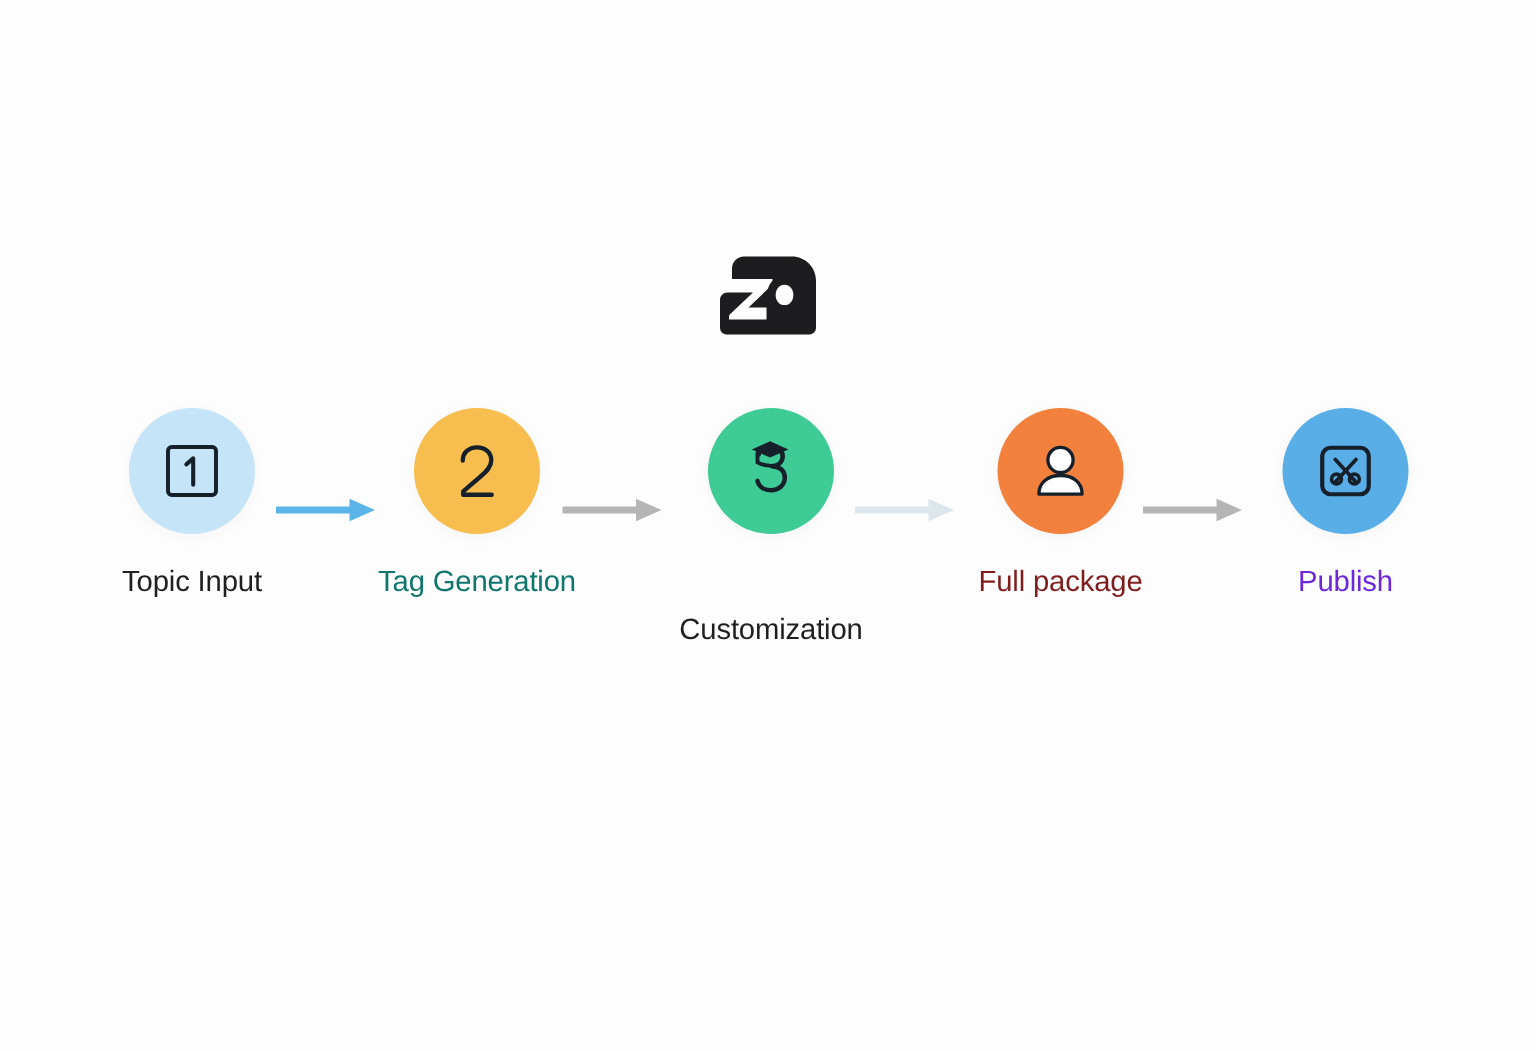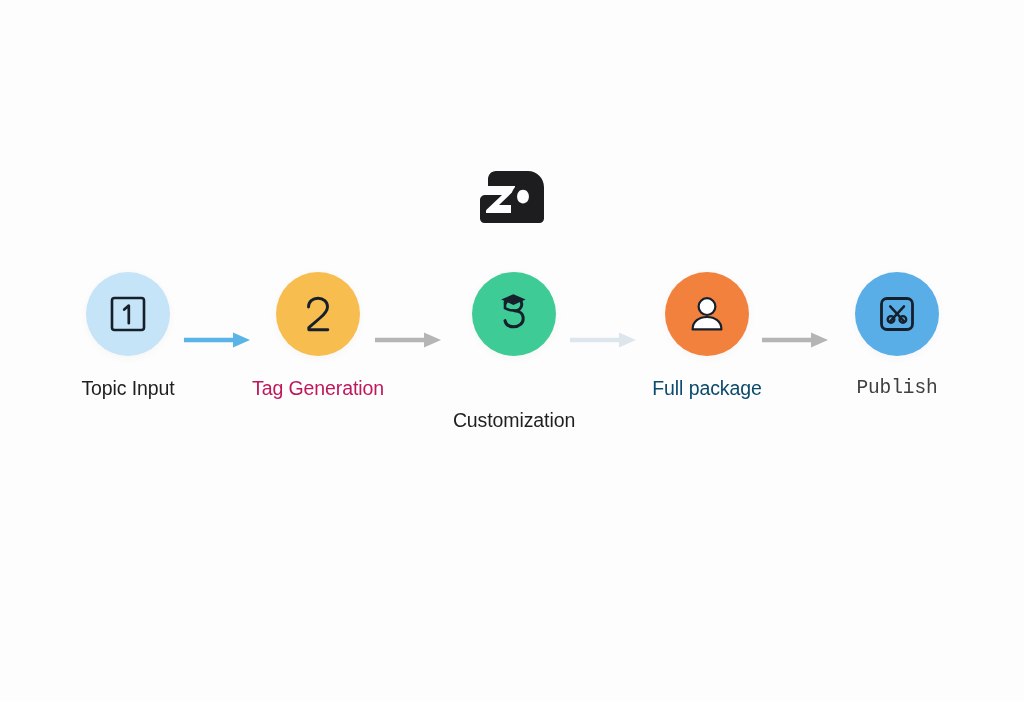--- a/index.html
+++ b/index.html
@@ -131,21 +131,21 @@
 
     <div class="node" style="left:269px;">
       <div class="circle" style="background:#f7bd4e;">
         <svg class="glyph" width="44" height="46" viewBox="0 0 44 46" xmlns="http://www.w3.org/2000/svg">
           <path d="M12.5 16.0 C12.5 10.8 16.6 7.2 22.0 7.2
                    C27.4 7.2 31.5 10.8 31.5 15.8
                    C31.5 20.0 28.8 23.0 24.0 27.0
                    L12.8 36.6 L12.8 38.8 L31.8 38.8" fill="none" stroke="#16202b" stroke-width="2.9" stroke-linecap="round" stroke-linejoin="round"></path>
         </svg>
       </div>
-      <div class="node-label" style="color: #be185d;">Tag Generation</div>
+      <div class="node-label" style="color: #0f766e;">Tag Generation</div>
     </div>
 
     <div class="node" style="left:465px;gap:32px;">
       <div class="circle" style="background:#3fcb95;">
         <svg class="glyph" width="44" height="48" viewBox="0 0 44 48" xmlns="http://www.w3.org/2000/svg">
 
           <path d="M13.8 13.0 C14.6 9.6 17.8 7.4 21.8 7.4
                    C26.4 7.4 29.8 10.2 29.8 14.2
                    C29.8 18.0 26.8 20.6 22.4 20.8
                    C27.6 20.8 31.2 23.8 31.2 28.4
@@ -160,35 +160,35 @@
     </div>
 
     <div class="node" style="left:658px;">
       <div class="circle" style="background:#f2813d;">
         <svg class="glyph" width="46" height="46" viewBox="0 0 46 46" xmlns="http://www.w3.org/2000/svg">
           <circle cx="23" cy="15.6" r="8.4" fill="#ffffff" stroke="#16202b" stroke-width="2.2"></circle>
           <path d="M8.6 38.4 C8.6 30.3 15.0 26.0 23 26.0
                    C31.0 26.0 37.4 30.3 37.4 38.4 Z" fill="#ffffff" stroke="#16202b" stroke-width="2.2" stroke-linejoin="round"></path>
         </svg>
       </div>
-      <div class="node-label" style="color: #0c4a6e;">Full package</div>
+      <div class="node-label" style="color: #7f1d1d;">Full package</div>
     </div>
 
     <div class="node" style="left:848px;">
       <div class="circle" style="background:#5aaee8;">
         <svg class="glyph" width="44" height="44" viewBox="0 0 44 44" xmlns="http://www.w3.org/2000/svg">
           <rect x="6.5" y="6.5" width="31" height="31" rx="5.5" ry="5.5" fill="none" stroke="#16202b" stroke-width="2.8"></rect>
 
           <path d="M15.2 14.4 L29.0 29.4" fill="none" stroke="#16202b" stroke-width="2.5" stroke-linecap="round"></path>
           <path d="M29.0 14.4 L15.2 29.4" fill="none" stroke="#16202b" stroke-width="2.5" stroke-linecap="round"></path>
           <circle cx="16.0" cy="27.4" r="3.3" fill="none" stroke="#16202b" stroke-width="2.4"></circle>
           <circle cx="27.9" cy="27.4" r="3.3" fill="none" stroke="#16202b" stroke-width="2.4"></circle>
         </svg>
       </div>
-      <div class="node-label" style="color: #404040; font-family: Liberation Mono, monospace;">Publish</div>
+      <div class="node-label" style="color: #6d28d9;">Publish</div>
     </div>
 
     <div class="arrow" style="left:184px;width:70px;">
       <svg width="70" height="26" viewBox="0 0 70 26" xmlns="http://www.w3.org/2000/svg">
         <path d="M1 13 L52 13" stroke="#5bb4e8" stroke-width="4.6" stroke-linecap="round" fill="none"></path>
         <path d="M49 5.5 L66 13 L49 20.5 Z" fill="#5bb4e8"></path>
       </svg>
     </div>
 
     <div class="arrow" style="left:375px;width:70px;">

